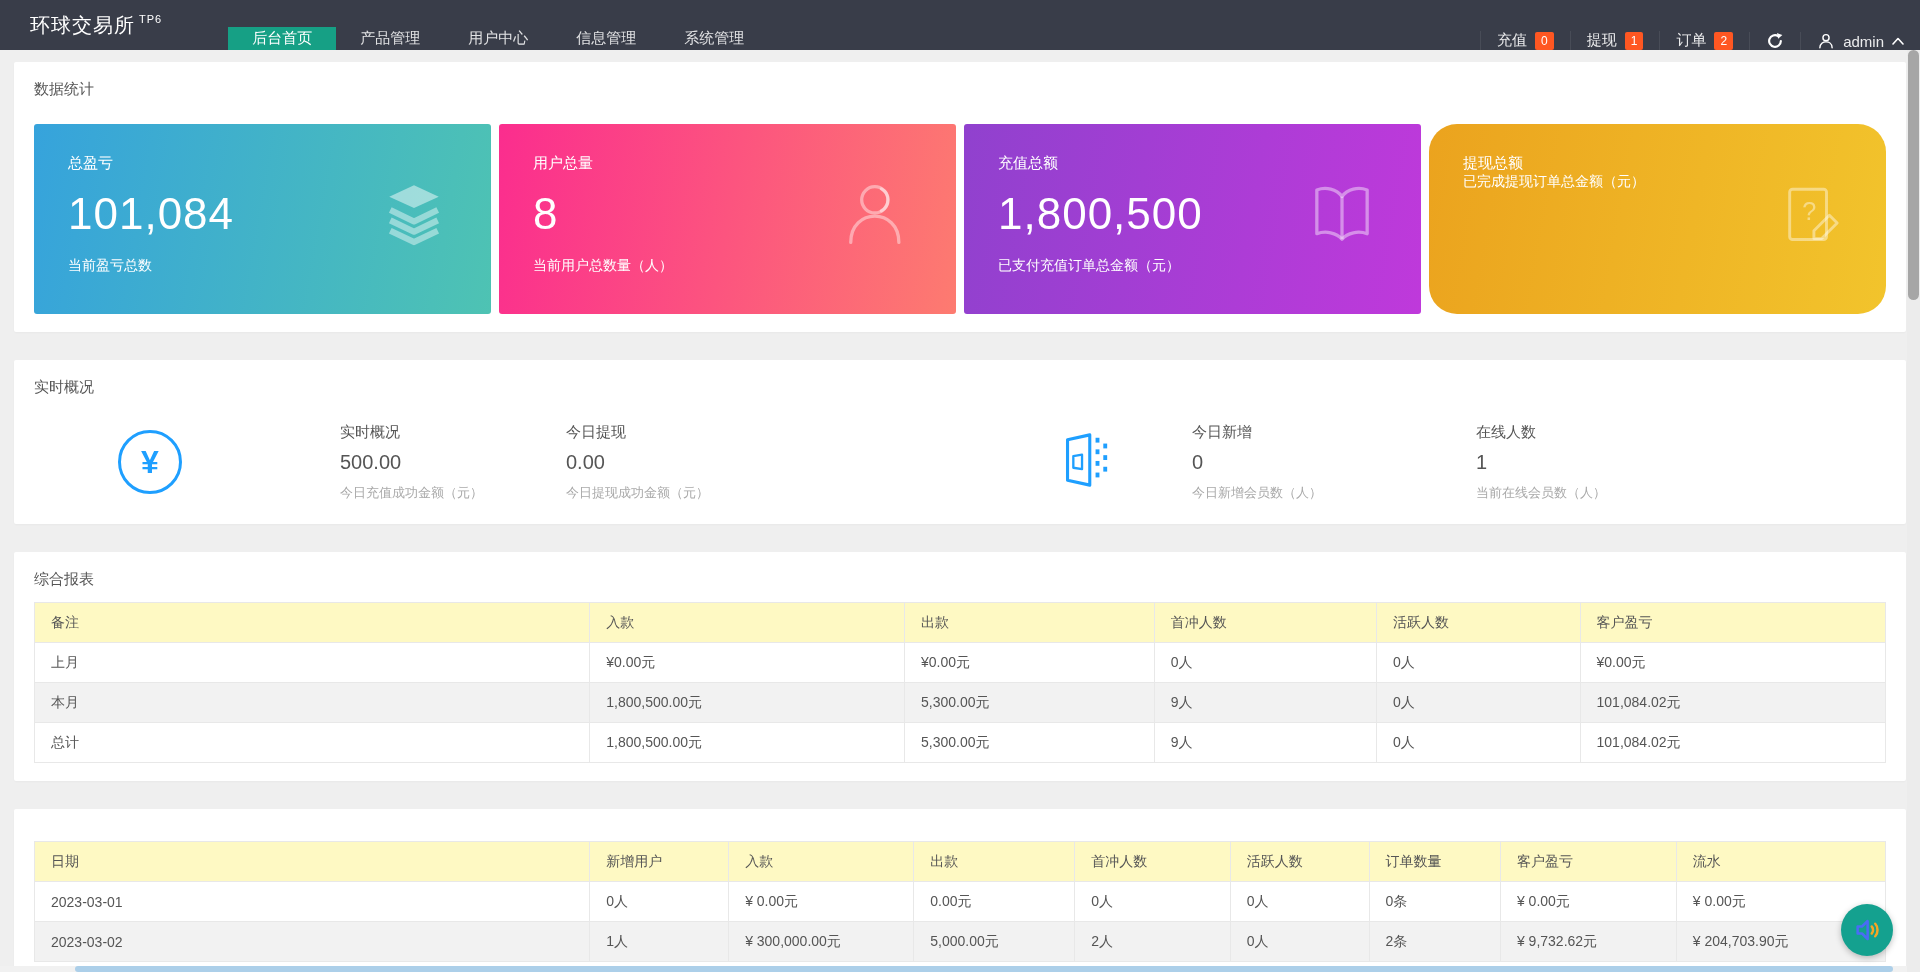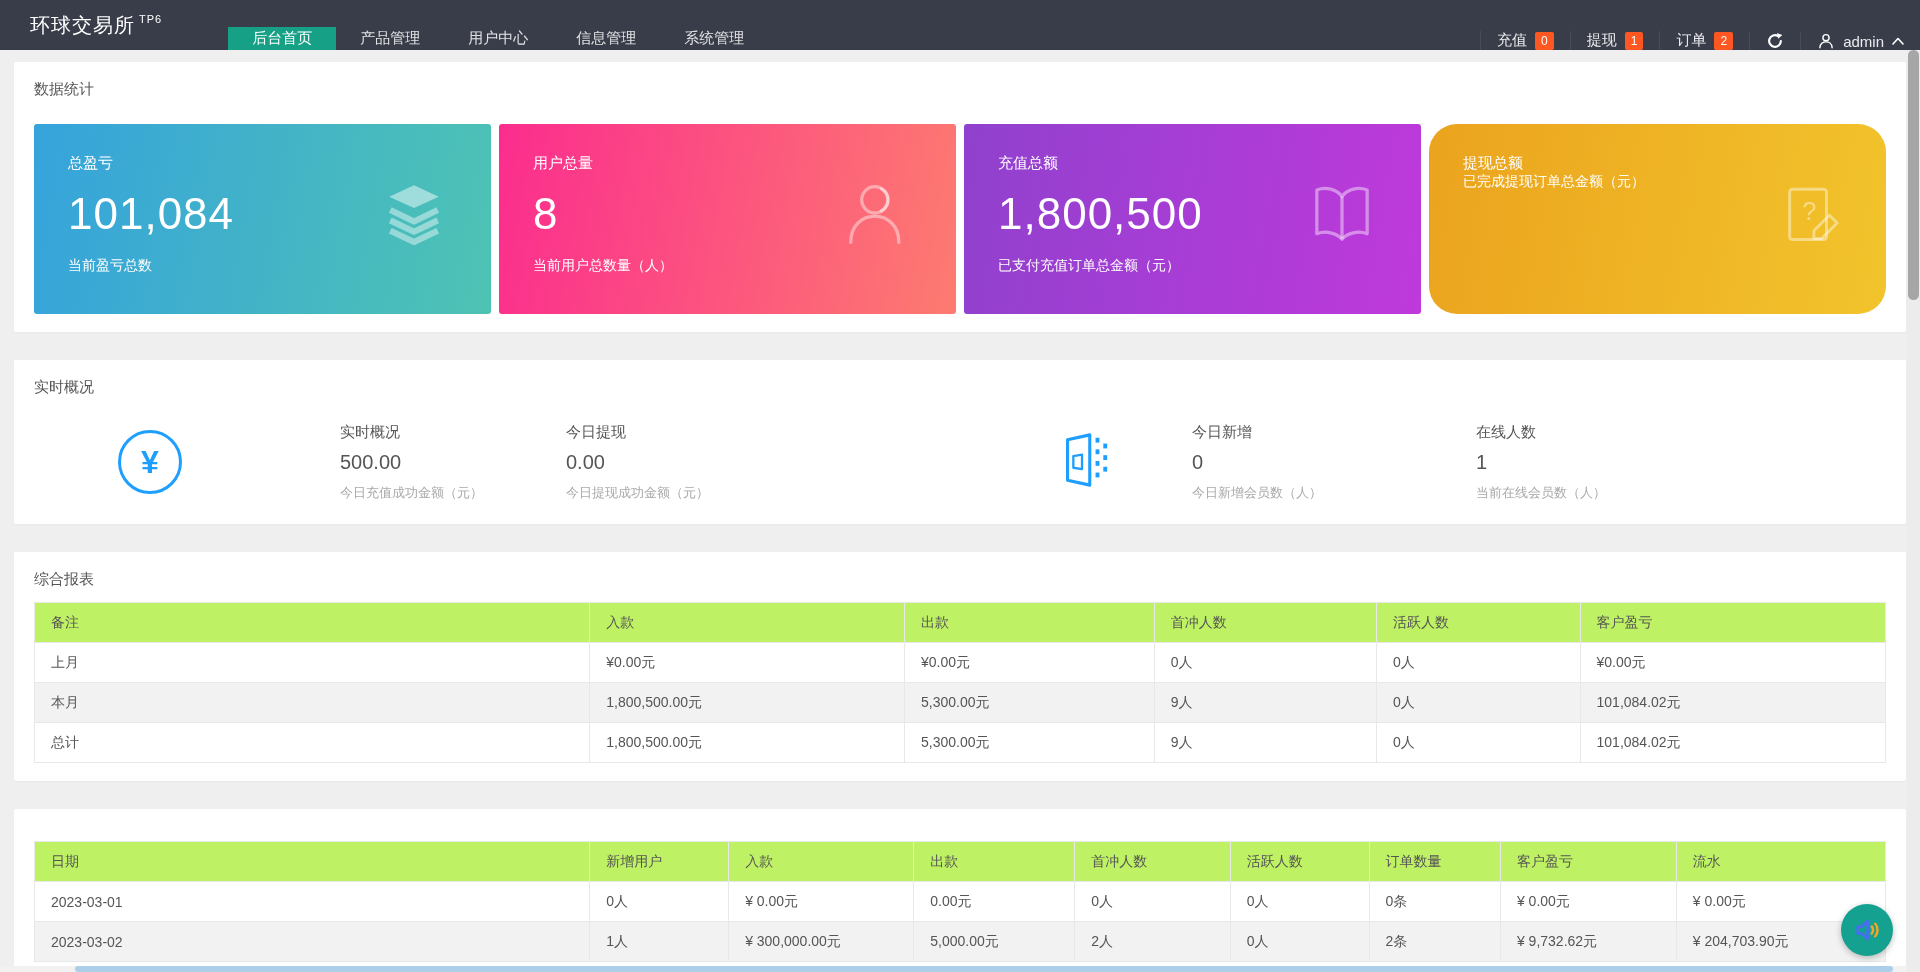--- a/index.html
+++ b/index.html
@@ -44,21 +44,21 @@
   .rt-stat.third { margin-left:80px; width:284px; }
   .rt-stat.fourth { width:284px; }
   .rt-label { font-size:15px; color:#555; }
   .rt-value { font-size:20px; color:#555; margin:9px 0 10px 0; }
   .rt-desc { font-size:13px; color:#A9A9A9; }
 
   
   table { width:100%; border-collapse:collapse; margin-top:14px; table-layout:fixed; }
   th,td { height:40px; padding:0 0 0 16px; font-size:14px; font-weight:normal; text-align:left;
           border:1px solid #E8E8E8; color:#555; white-space:nowrap; overflow:hidden; }
-  thead th { background:#bef264; }
+  thead th { background:#fef9c3; }
   tr.stripe td { background:#F2F2F2; }
 
   
   .fab { position:fixed; left:1841px; top:904px; width:52px; height:52px; border-radius:50%;
          background:#14A18F; display:flex; align-items:center; justify-content:center; cursor:pointer;
          box-shadow:0 2px 6px rgba(0,0,0,.25); z-index:9; }
 
   
   .vscroll { position:fixed; top:50px; right:0; width:13px; bottom:0; background:#ECECEC; z-index:8; }
   .vscroll-thumb { position:absolute; top:0; left:1px; width:11px; height:250px; background:#A6A6A6; border-radius:6px; }

